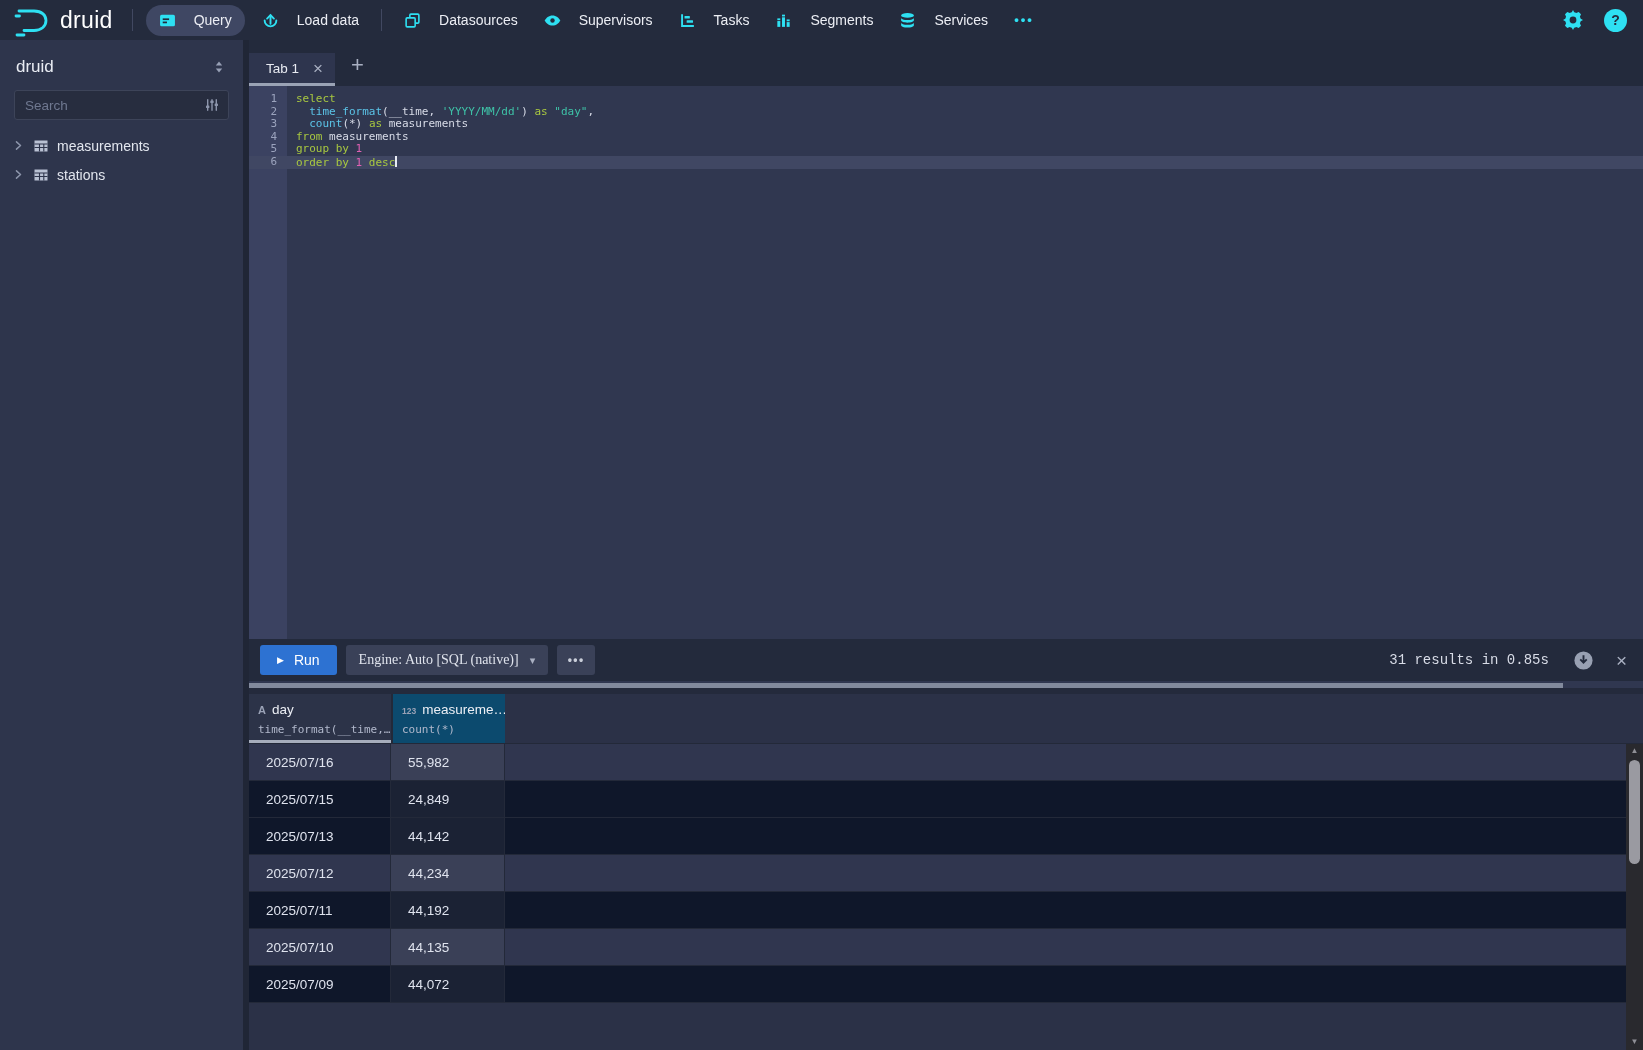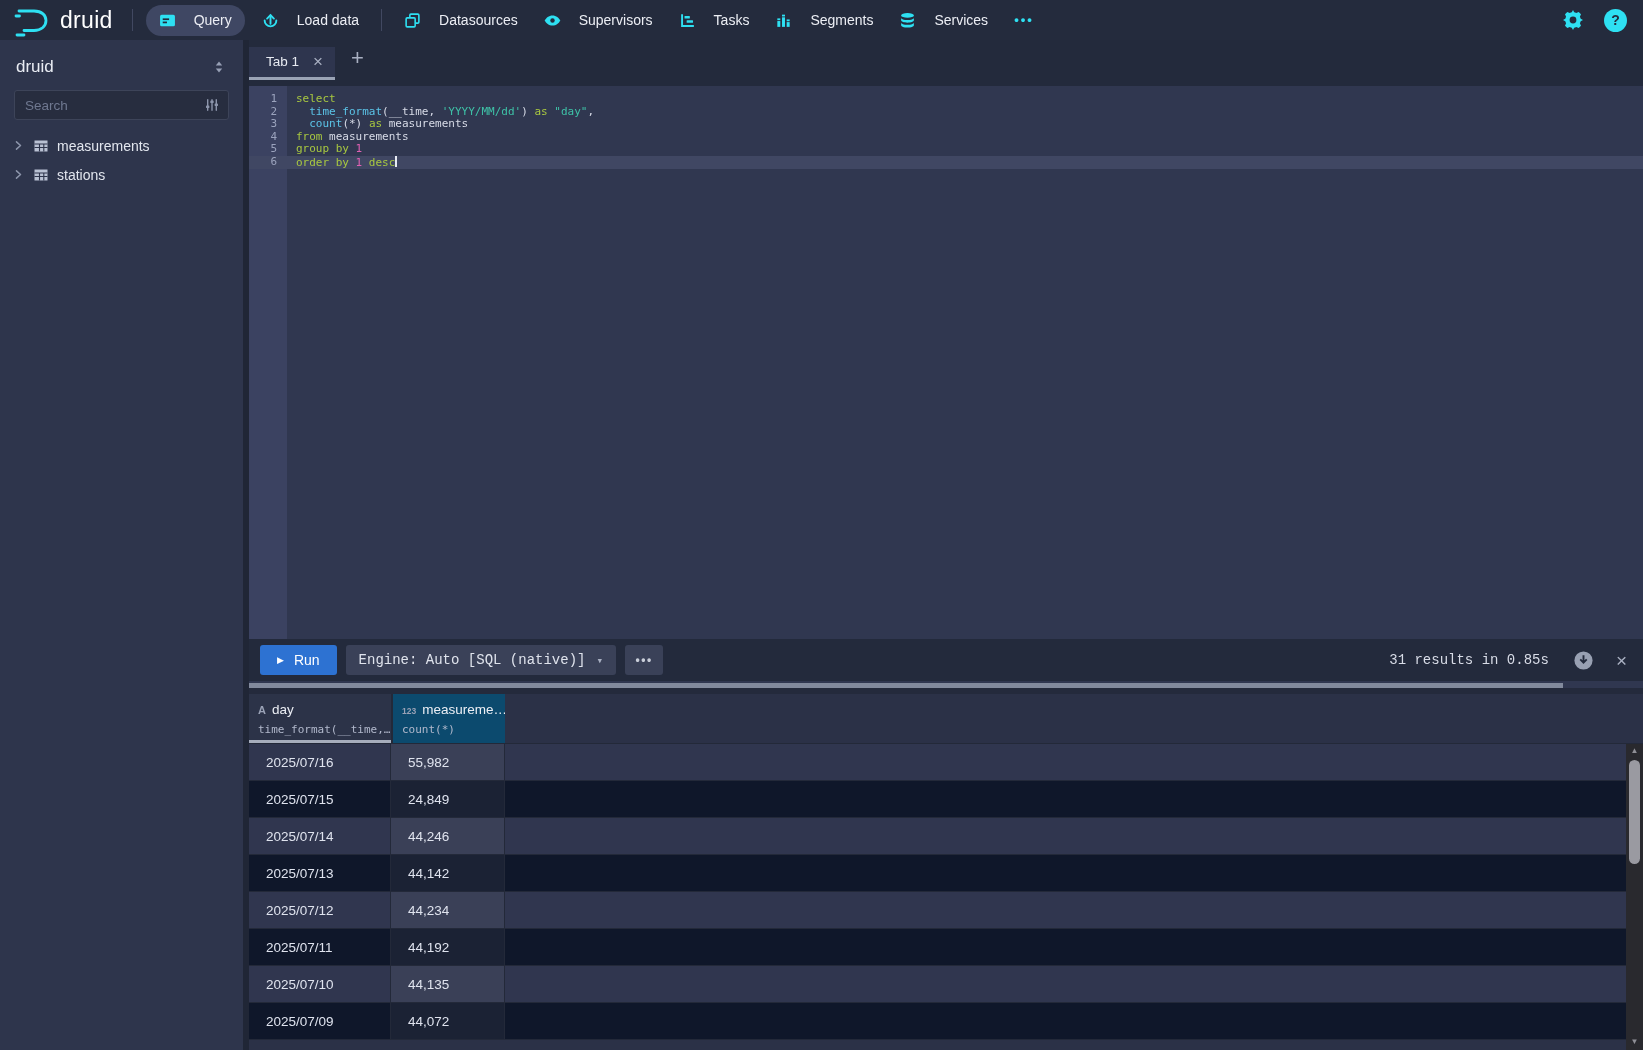--- a/index.html
+++ b/index.html
@@ -41,21 +41,21 @@
   .chev { width:13px; height:13px; color:#8c95ab; display:inline-flex; }
   .chev svg { width:100%; height:100%; }
   .table-icon { width:16px; height:16px; color:#b9c1d3; display:inline-flex; }
   .table-icon svg { width:100%; height:100%; }
 
   .vdivider { width:6px; min-width:6px; background:#202636; }
 
   
   .main { flex:1; display:flex; flex-direction:column; min-width:0; background:#303750; }
 
-  .tabbar { height:46px; min-height:46px; background:#232a3c; display:flex; align-items:center; }
+  .tabbar { height:46px; min-height:46px; background:#232a3c; display:flex; align-items:flex-end; }
   .tab { height:33px; background:#2e354e; display:flex; align-items:center; gap:14px; padding:0 12px 0 17px; border-bottom:3px solid #9aa3b5; color:#e8ebf2; font-size:13.5px; cursor:pointer; }
   .tab-close { color:#a9b0c2; font-size:17px; line-height:1; cursor:pointer; }
   .add-tab { color:#a9b0c2; font-size:22px; line-height:1; margin:0 0 10px 16px; cursor:pointer; }
 
   
   .editor { flex:1; overflow:hidden; position:relative; font-family:"DejaVu Sans Mono", monospace; font-size:11px; line-height:12.6px; }
   .gutter-bg { position:absolute; left:0; top:0; bottom:0; width:38px; background:#3b4261; }
   .ed-lines { position:relative; z-index:1; padding-top:7px; }
   .ed-row { display:flex; height:12.6px; }
   .ed-row.active { background:#404763; }
@@ -65,21 +65,21 @@
   .tok-fn { color:#5bc4e8; }
   .tok-str { color:#3ec2a7; }
   .tok-num { color:#e061b4; }
   .tok-pl { color:#d8dce8; }
   .cursor { display:inline-block; width:2px; height:11px; background:#e7ebf4; vertical-align:-1px; }
 
   
   .runbar { height:42px; min-height:42px; background:#232a3c; display:flex; align-items:center; gap:9px; padding:0 16px 0 11px; }
   .btn-run { display:flex; align-items:center; gap:10px; background:#2d72d2; color:#fff; border:none; border-radius:3px; height:30px; padding:0 17px; font-size:14px; font-family:inherit; cursor:pointer; }
   .play { font-size:9px; }
-  .btn-engine { display:flex; align-items:center; gap:11px; background:#3a4158; color:#dfe3ec; border:none; border-radius:3px; height:30px; padding:0 13px; font-size:14px; font-family:Liberation Mono, monospace; cursor:pointer; }
+  .btn-engine { display:flex; align-items:center; gap:11px; background:#3a4158; color:#dfe3ec; border:none; border-radius:3px; height:30px; padding:0 13px; font-size:14px; font-family:Liberation Serif, serif; cursor:pointer; }
   .caret-down { font-size:11px; color:#a9b0c2; }
   .btn-more { background:#3a4158; color:#c9ced9; border:none; border-radius:3px; height:30px; width:38px; font-size:12px; letter-spacing:1.5px; font-weight:bold; cursor:pointer; }
   .runbar-spacer { flex:1; }
   .status-text { color:#d8dce7; font-size:14px;font-family:Liberation Mono, monospace; }
   .dl-btn { width:21px; height:21px; margin-left:15px; display:inline-flex; cursor:pointer; }
   .dl-btn svg { width:100%; height:100%; }
   .close-x { color:#a9b0c2; font-size:19px; line-height:1; margin-left:13px; cursor:pointer; }
 
   .pane-divider { height:5px; min-height:5px; background:#828a9d; width:calc(100% - 80px); margin-top:2px; cursor:row-resize; }
 
@@ -361,24 +361,20 @@
         </div>
         <div id="rt-body">
             <div class="t-row odd">
               <div class="t-cell c1">2025/07/16</div>
               <div class="t-cell c2">55,982</div>
             </div>
             <div class="t-row even">
               <div class="t-cell c1">2025/07/15</div>
               <div class="t-cell c2">24,849</div>
             </div>
-            <div class="t-row odd">
-              <div class="t-cell c1">2025/07/14</div>
-              <div class="t-cell c2">44,246</div>
-            </div>
             <div class="t-row even">
               <div class="t-cell c1">2025/07/13</div>
               <div class="t-cell c2">44,142</div>
             </div>
             <div class="t-row odd">
               <div class="t-cell c1">2025/07/12</div>
               <div class="t-cell c2">44,234</div>
             </div>
             <div class="t-row even">
               <div class="t-cell c1">2025/07/11</div>

